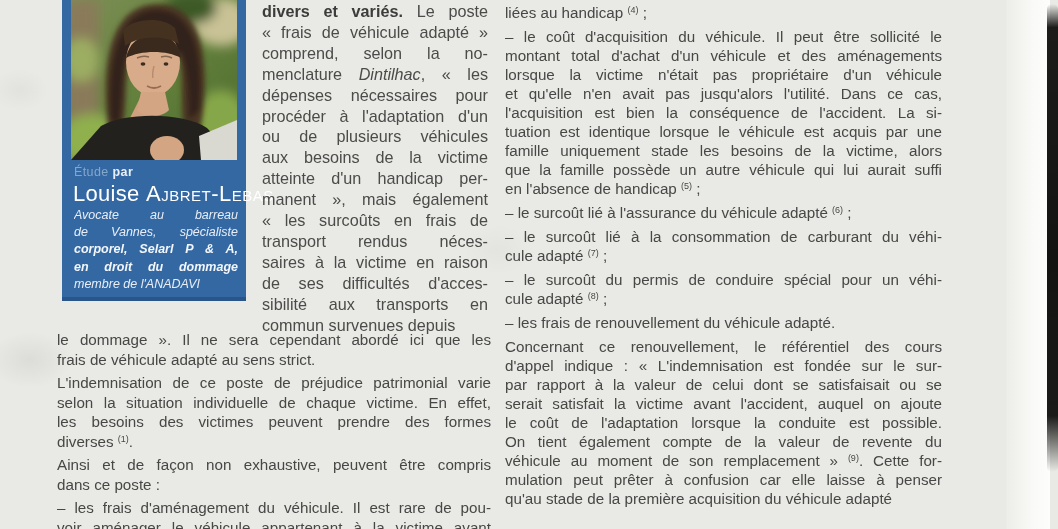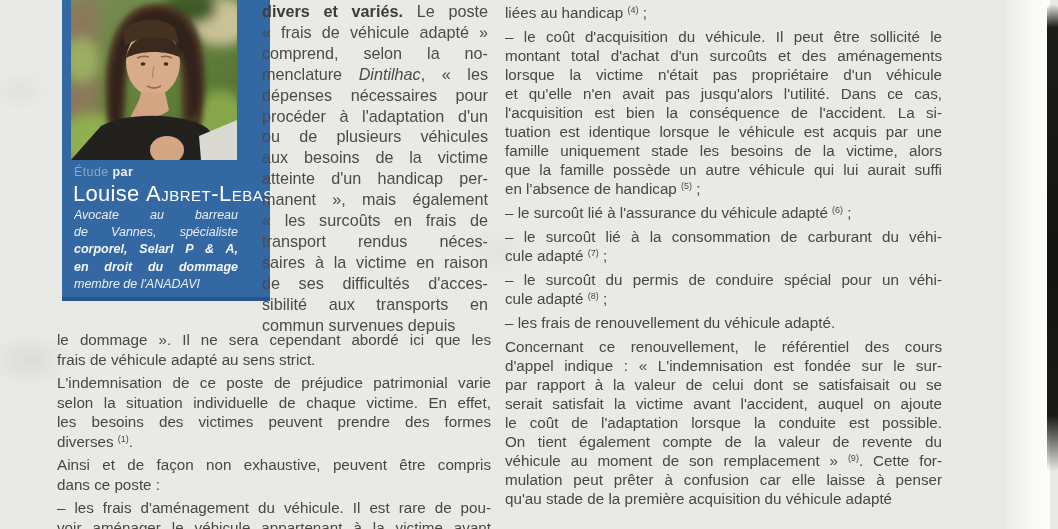--- a/index.html
+++ b/index.html
@@ -13,21 +13,21 @@
     font-family:"Liberation Sans","DejaVu Sans",sans-serif;
     color:#474745;
   }
   .page{position:absolute;inset:0;}
   
   .edge-white{position:absolute;left:1006px;top:0;width:44px;height:529px;
     background:linear-gradient(90deg,#ecece9,#f9f9f7 60%,#fdfdfb);}
   .edge-dark{position:absolute;left:1047px;top:4px;width:11px;height:468px;border-radius:5px;
     background:linear-gradient(180deg,rgba(20,20,18,0) 0%,#1c1c1a 5%,#131311 55%,#1a1a18 88%,rgba(20,20,18,0) 100%);}
   
-  .author{position:absolute;left:62px;top:0;width:208px;height:301px;
+  .author{position:absolute;left:62px;top:0;width:184px;height:301px;
     background:var(--blue,#3368a3);box-shadow:inset 0 -4px 0 rgba(0,0,30,.18);}
   .photo{position:absolute;left:9px;top:0;width:166px;height:160px;overflow:hidden;}
   .photo svg{display:block;}
   .kicker{position:absolute;left:12px;top:165px;font-size:12.5px;letter-spacing:.4px;}
   .kicker .k1{color:rgba(200,216,236,.55);}
   .kicker .k2{color:#e9eff8;font-weight:bold;}
   .name{position:absolute;left:11px;top:181px;font-size:22px;color:#ffffff;letter-spacing:.3px;white-space:nowrap;}
   .name .sc{font-variant:small-caps;letter-spacing:.5px;}
   .details{position:absolute;left:12px;top:207px;width:164px;font-size:12.5px;line-height:17.2px;color:#e9eef6;}
   .details .line{white-space:nowrap;text-align:center;font-style:italic;}
@@ -159,21 +159,21 @@
         <div class="line">voir aménager le véhicule appartenant à la victime avant</div>
       </div>
     </section>
 
   <section class="rightcol">
       <div class="para">
         <div class="line last"><span>liées au handicap </span><sup>(4)</sup><span> ;</span></div>
       </div>
       <div class="para">
         <div class="line">– le coût d'acquisition du véhicule. Il peut être sollicité le</div>
-        <div class="line">montant total d'achat d'un surcoûts et des aménagements</div>
+        <div class="line">montant total d'achat d'un véhicule et des aménagements</div>
         <div class="line">lorsque la victime n'était pas propriétaire d'un véhicule</div>
         <div class="line">et qu'elle n'en avait pas jusqu'alors l'utilité. Dans ce cas,</div>
         <div class="line">l'acquisition est bien la conséquence de l'accident. La si-</div>
         <div class="line">tuation est identique lorsque le véhicule est acquis par une</div>
         <div class="line">famille uniquement stade les besoins de la victime, alors</div>
         <div class="line">que la famille possède un autre véhicule qui lui aurait suffi</div>
         <div class="line last"><span>en l'absence de handicap </span><sup>(5)</sup><span> ;</span></div>
       </div>
       <div class="para">
         <div class="line last"><span>– le surcoût lié à l'assurance du véhicule adapté </span><sup>(6)</sup><span> ;</span></div>

